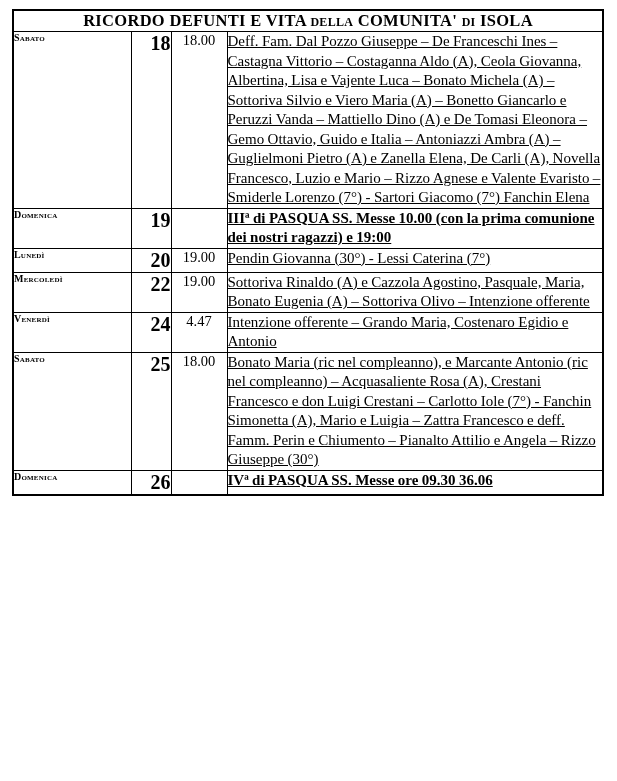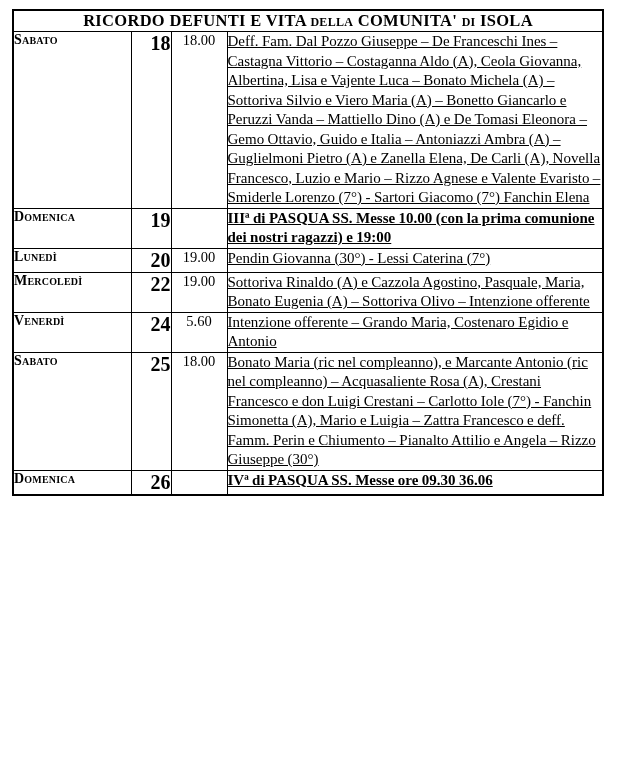--- a/index.html
+++ b/index.html
@@ -40,21 +40,21 @@
     font-variant: small-caps;
     letter-spacing: 0.3px;
     padding: 5px 4px 6px 4px;
   }
   .col-day   { width: 118px; }
   .col-num   { width: 40px;  }
   .col-time  { width: 56px;  }
   .col-text  { width: 376px; }
 
   td.day {
-    font-size: 14px;
+    font-size: 10px;
     font-variant: small-caps;
     font-weight: bold;
     padding: 6px 4px 4px 6px;
     letter-spacing: 0.2px;
     white-space: nowrap;
   }
   td.num {
     font-size: 20px;
     font-weight: bold;
     text-align: right;
@@ -115,21 +115,21 @@
       </tr>
       <tr>
         <td class="day">Mercoledì</td>
         <td class="num">22</td>
         <td class="time">19.00</td>
         <td class="text">Sottoriva Rinaldo (A) e Cazzola Agostino, Pasquale, Maria, Bonato Eugenia (A) – Sottoriva Olivo – Intenzione offerente</td>
       </tr>
       <tr>
         <td class="day">Venerdì</td>
         <td class="num">24</td>
-        <td class="time">5.60</td>
+        <td class="time">4.47</td>
         <td class="text">Intenzione offerente – Grando Maria, Costenaro Egidio e Antonio</td>
       </tr>
       <tr>
         <td class="day">Sabato</td>
         <td class="num">25</td>
         <td class="time">18.00</td>
         <td class="text">Bonato Maria (ric nel compleanno), e Marcante Antonio (ric nel compleanno) – Acquasaliente Rosa (A), Crestani Francesco e don Luigi Crestani – Carlotto Iole (7°) - Fanchin Simonetta (A), Mario e Luigia – Zattra Francesco e deff. Famm. Perin e Chiumento – Pianalto Attilio e Angela – Rizzo Giuseppe (30°)</td>
       </tr>
       <tr>
         <td class="day">Domenica</td>

